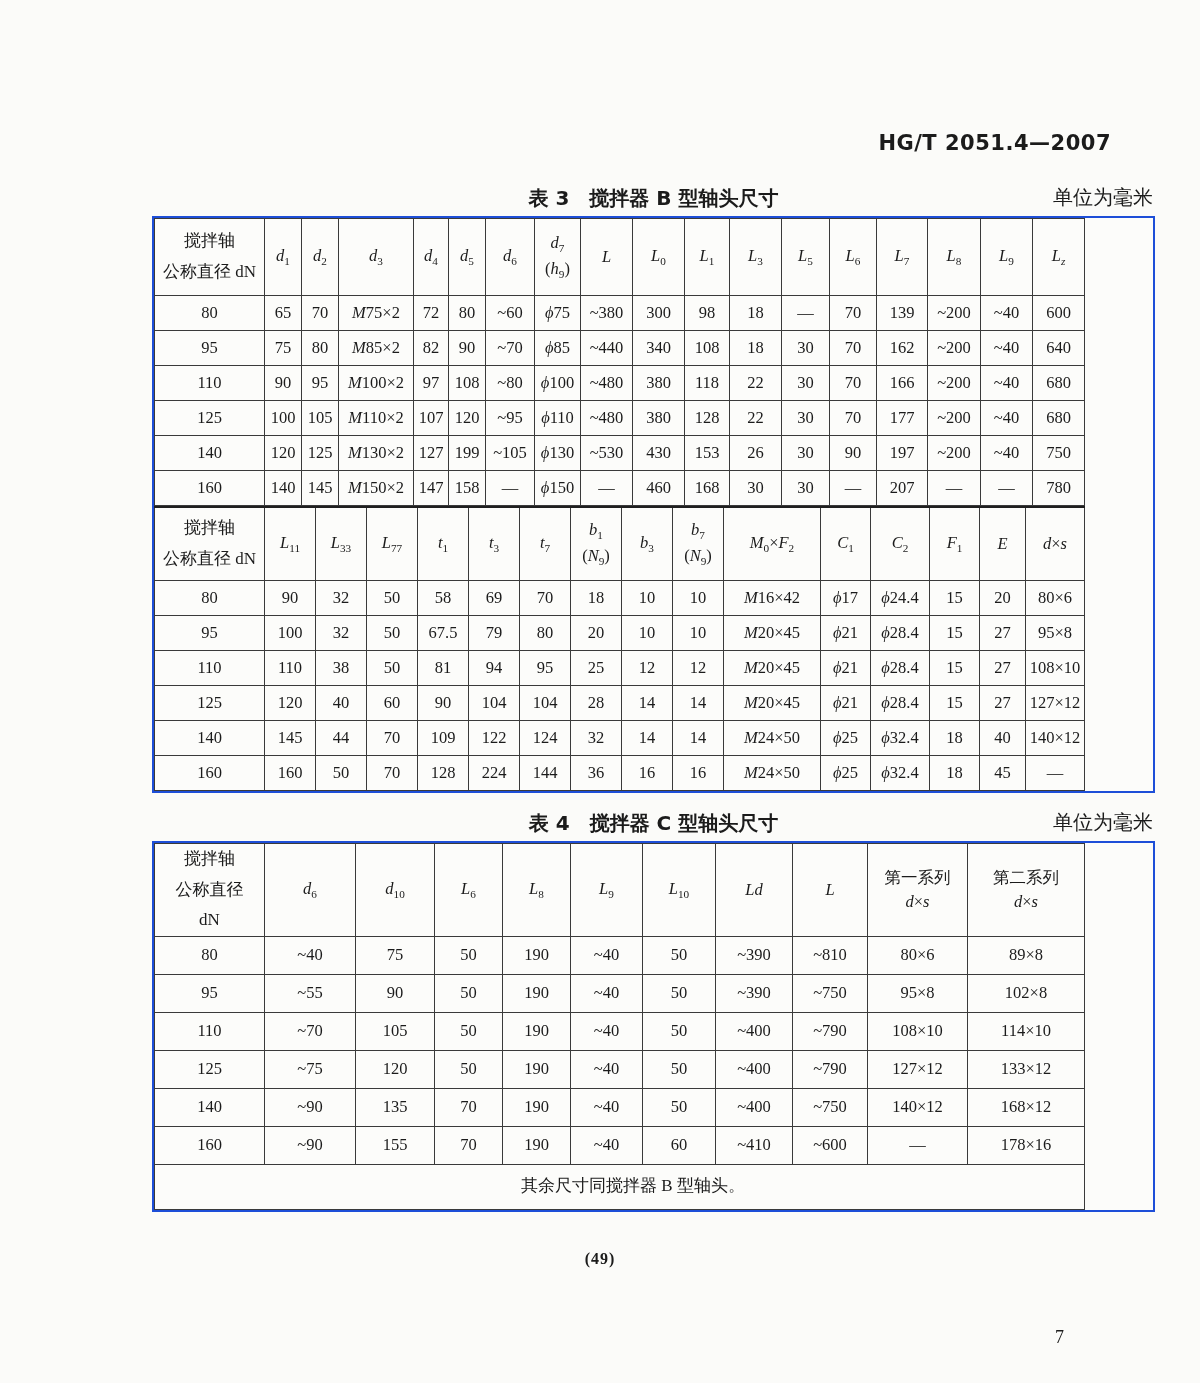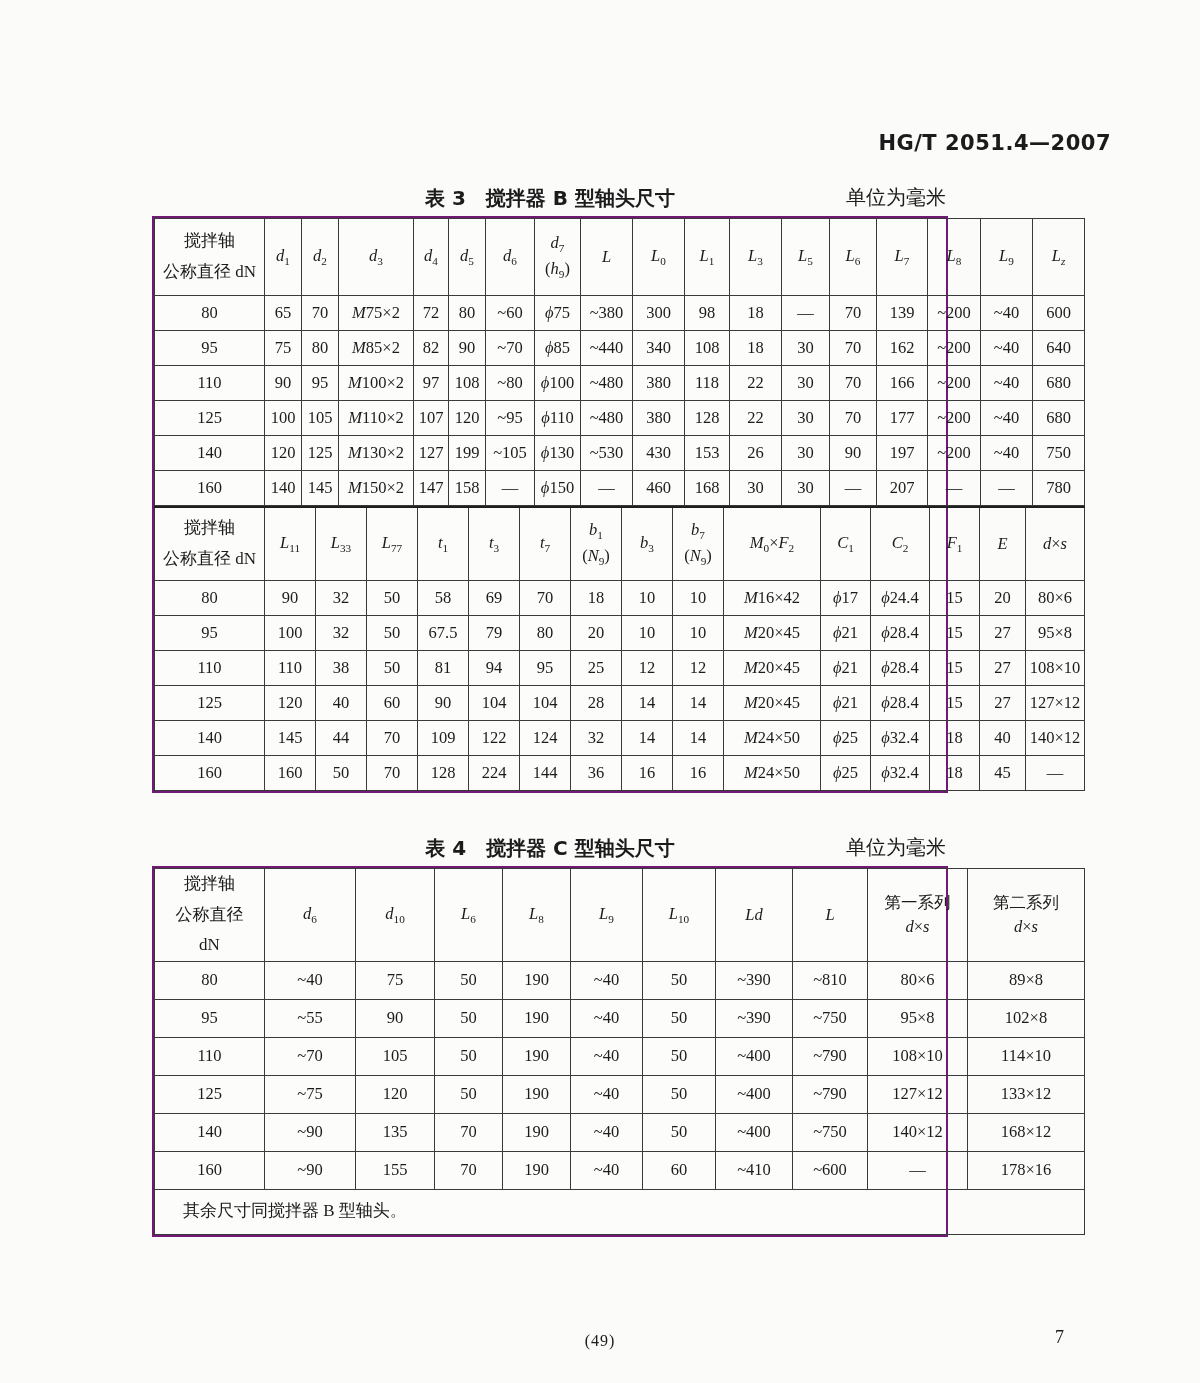--- a/index.html
+++ b/index.html
@@ -6,56 +6,56 @@
   body{
     width:1200px;height:1383px;position:relative;
     background:#fbfbf9;color:#1b1b1b;
     font-family:"Liberation Serif","DejaVu Serif",serif;
   }
   .std-code{
     position:absolute;top:131px;right:89px;
     font-family:"DejaVu Sans","Liberation Sans",sans-serif;
     font-weight:bold;font-size:21px;letter-spacing:.5px;
   }
-  .content{position:absolute;left:152px;top:180px;width:796px;}
+  .content{position:absolute;left:152px;top:180px;width:1003px;}
   .cap-row{position:relative;height:32px;margin-bottom:4px;}
   .cap-center{
     position:absolute;left:0;right:0;bottom:0;text-align:center;
     font-family:"DejaVu Sans","Liberation Sans",sans-serif;
     font-weight:bold;font-size:20px;
   }
   .cap-label{margin-right:20px;}
   .unit-note{
     position:absolute;right:2px;bottom:1px;
     font-size:20px;font-weight:normal;
   }
-  .tbl-wrap{border:2px solid #701a75;background:#fcfcfa;}
+  .tbl-wrap{border:2px solid #1d4ed8;background:#fcfcfa;}
   table{border-collapse:collapse;table-layout:fixed;width:930px;}
   td,th{
     border:1px solid #3a3a3a;text-align:center;vertical-align:middle;
     font-weight:normal;font-size:16.5px;padding:0 1px;overflow:hidden;
     line-height:1.45;
   }
   th.stub{font-size:17px;line-height:1.8;}
   i{font-style:italic;}
   sub{font-size:.68em;}
   .t3a th{height:76px;}
   .t3a td{height:34px;}
   .t3b{border-top:2px solid #1f1f1f;}
   .t3b th{height:72px;}
   .t3b td{height:34px;}
-  .gap4{margin-top:37px;}
+  .gap4{margin-top:12px;}
   .t4 th{height:88px;}
   .t4 td{height:37px;}
   .t4 td.note-cell{
-    height:44px;text-align:left;padding-left:28px;font-size:17px;
+    height:44px;text-align:center;padding-left:28px;font-size:17px;
   }
   .footer-center{
-    position:absolute;top:1332px;left:0;width:100%;
-    text-align:center;font-size:16px;letter-spacing:1px;
+    position:absolute;top:1250px;left:0;width:100%;
+    text-align:center;font-size:16px;letter-spacing:1px;font-weight:bold;
   }
   .footer-right{position:absolute;top:1327px;right:136px;font-size:18px;}
 </style>
 </head>
 <body>
 
 <div class="std-code">HG/T 2051.4—2007</div>
 
 <div class="content">
 

